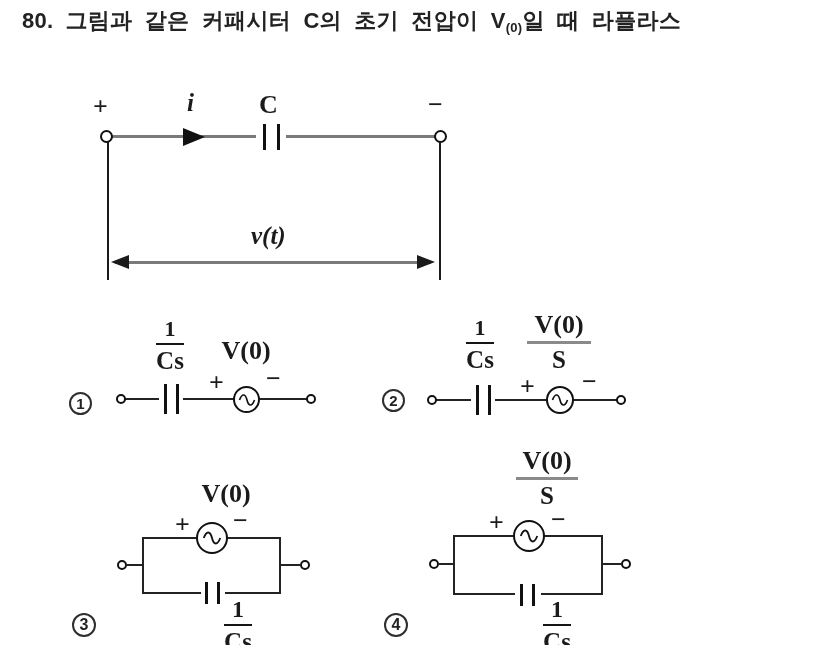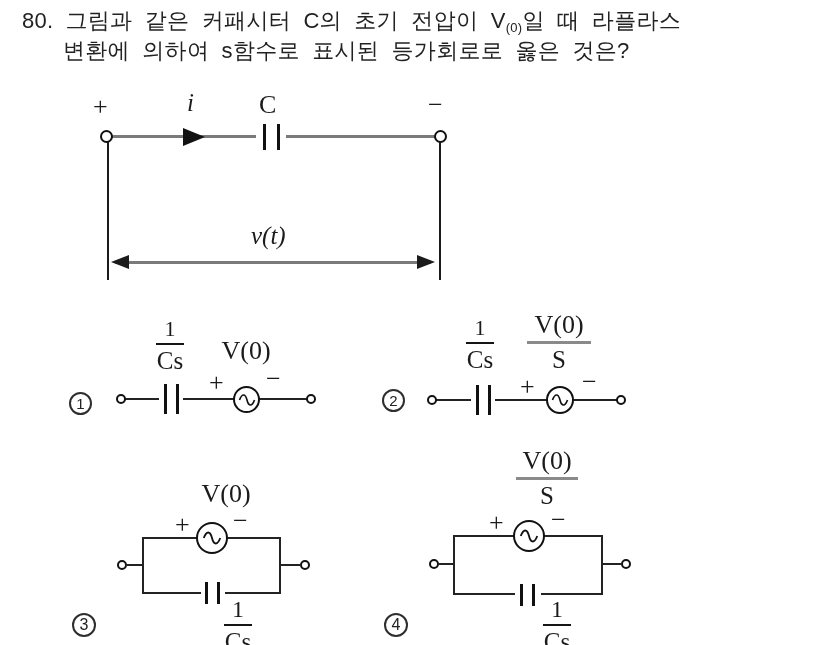--- a/index.html
+++ b/index.html
@@ -1,17 +1,17 @@
 <!DOCTYPE html>
 <html><head>
 <meta charset="utf-8">
 <style>
   html,body{margin:0;padding:0;background:#fff;}
   .page{position:relative;width:826px;height:645px;background:#ffffff;overflow:hidden;
-        font-family:"Liberation Sans","DejaVu Sans",sans-serif;color:#1a1a1a;}
+        font-family:"Liberation Sans","DejaVu Sans",sans-serif;color:#1a1a1a;font-weight:bold;}
   .abs{position:absolute;}
   
   .qline{font-size:22px;line-height:30px;letter-spacing:0.3px;word-spacing:6px;color:#222;white-space:nowrap;}
   .qnum{display:inline-block;margin-right:12px;}
   .qline sub{font-size:13px;vertical-align:-4px;}
   
   .wire{background:#7a7a7a;}
   .wire-dark{background:#232323;}
   .term{box-sizing:border-box;border:2px solid #111;border-radius:50%;background:#fff;}
   .gap{background:#fff;}
@@ -34,23 +34,20 @@
   .sign{font-size:26px;line-height:1;}
   .lbl{line-height:1;}
 </style>
 </head>
 <body>
 
 <div class="page">
 
   <div class="abs qline" style="left:22px;top:6px;">
     <span class="qnum">80.</span><span><span>그림과 같은 커패시터 C의 초기 전압이 V</span><sub>(0)</sub><span>일 때 라플라스</span></span>
-  </div>
-  <div class="abs qline" style="left:63px;top:36px;">
-    <span>변환에 의하여 s함수로 표시된 등가회로로 옳은 것은?</span>
   </div>
 
   <div class="abs" style="left:0;top:0;width:826px;height:645px;">
 
     <div class="abs wire" style="left:107px;top:135px;width:334px;height:3px;"></div>
 
     <div class="abs gap" style="left:256px;top:130px;width:30px;height:12px;"></div>
     <div class="abs capbar" style="left:263px;top:124px;width:3px;height:26px;"></div>
     <div class="abs capbar" style="left:277px;top:124px;width:3px;height:26px;"></div>
 

